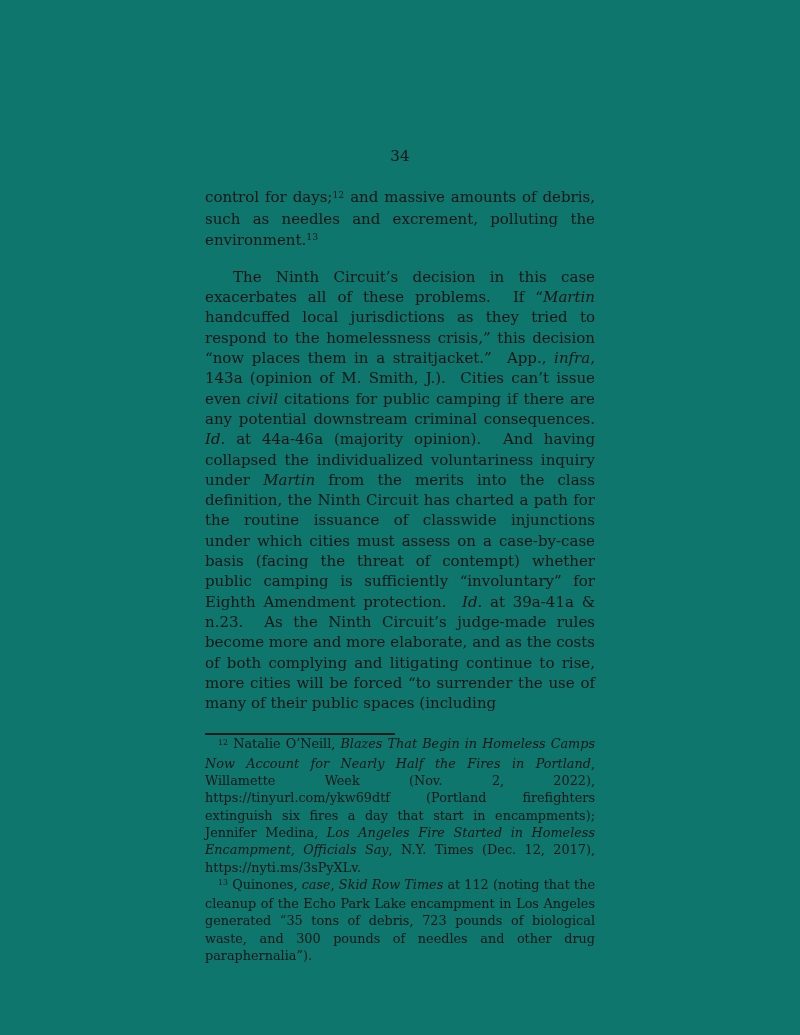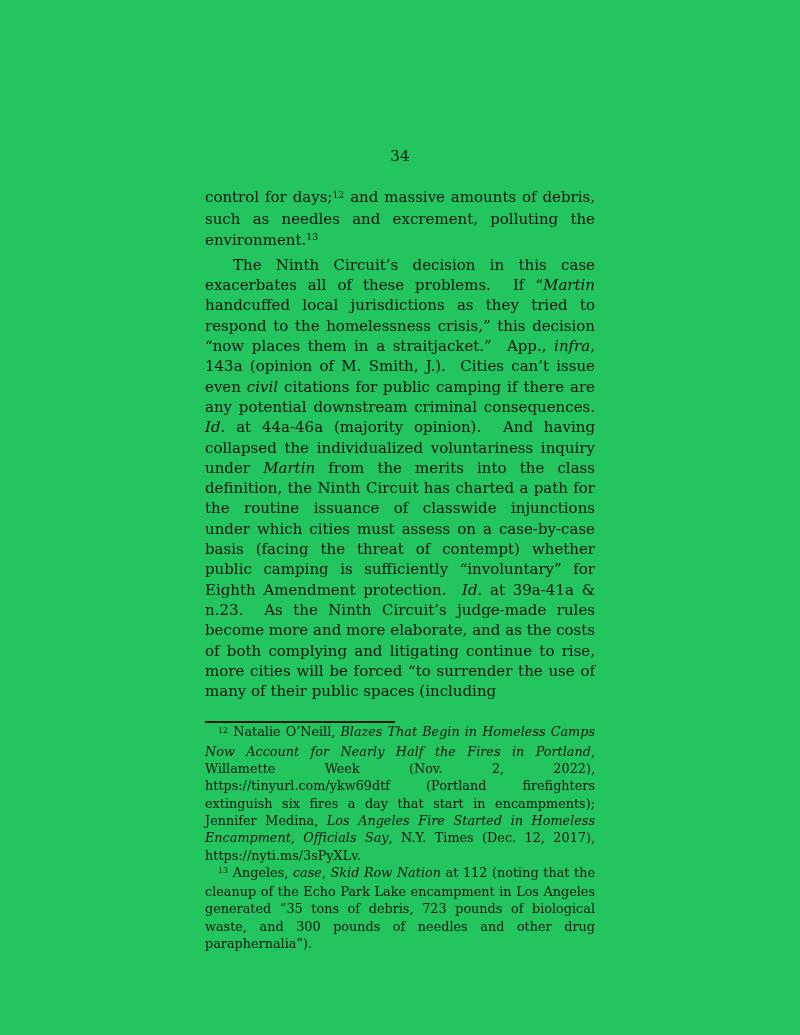--- a/index.html
+++ b/index.html
@@ -1,21 +1,21 @@
 <!DOCTYPE html>
 <html><head>
 <meta charset="utf-8">
 <style>
   html, body { margin: 0; padding: 0; background: #e9e9e9; }
   .sheet {
     position: relative;
     width: 800px;
     height: 1035px;
     margin: 0 auto;
-    background: #22c55e;
+    background: #0f766e;
     font-family: "DejaVu Serif", serif;
     color: #161616;
     overflow: hidden;
   }
   .content {
     position: absolute;
     left: 205px;
     top: 147px;
     width: 390px;
   }
@@ -27,21 +27,21 @@
     letter-spacing: 0.3px;
   }
   .para {
     font-size: 15px;
     line-height: 20.3px;
     text-align: justify;
     white-space: pre-wrap;
   }
   .p-indent {
     text-indent: 28px;
-    margin-top: 3px;
+    margin-top: 15px;
   }
   .sup {
     font-size: 0.62em;
     position: relative;
     top: -0.45em;
     letter-spacing: 0;
   }
   .i { font-style: italic; }
   .fn-sep {
     margin-top: 20px;
@@ -66,16 +66,16 @@
     <div class="page-number">34</div>
 
     <div class="para"><span>control for days;</span><span class="sup">12</span><span> and massive amounts of debris, such as needles and excrement, polluting the environment.</span><span class="sup">13</span></div>
 
     <div class="para p-indent"><span>The Ninth Circuit’s decision in this case exacerbates all of these problems.  If “</span><span class="i">Martin</span><span> handcuffed local jurisdictions as they tried to respond to the homelessness crisis,” this decision “now places them in a straitjacket.”  App., </span><span class="i">infra</span><span>, 143a (opinion of M. Smith, J.).  Cities can’t issue even </span><span class="i">civil</span><span> citations for public camping if there are any potential downstream criminal consequences.  </span><span class="i">Id.</span><span> at 44a-46a (majority opinion).  And having collapsed the individualized voluntariness inquiry under </span><span class="i">Martin</span><span> from the merits into the class definition, the Ninth Circuit has charted a path for the routine issuance of classwide injunctions under which cities must assess on a case-by-case basis (facing the threat of contempt) whether public camping is sufficiently “involuntary” for Eighth Amendment protection.  </span><span class="i">Id.</span><span> at 39a-41a &amp; n.23.  As the Ninth Circuit’s judge-made rules become more and more elaborate, and as the costs of both complying and litigating continue to rise, more cities will be forced “to surrender the use of many of their public spaces (including</span></div>
 
     <div class="fn-sep"></div>
 
     <div class="footnotes">
       <div class="fn"><span class="sup">12</span><span> Natalie O’Neill, </span><span class="i">Blazes That Begin in Homeless Camps Now Account for Nearly Half the Fires in Portland</span><span>, Willamette Week (Nov. 2, 2022), https://tinyurl.com/ykw69dtf (Portland firefighters extinguish six fires a day that start in encampments); Jennifer Medina, </span><span class="i">Los Angeles Fire Started in Homeless Encampment, Officials Say</span><span>, N.Y. Times (Dec. 12, 2017), https://nyti.ms/3sPyXLv.</span></div>
-      <div class="fn"><span class="sup">13</span><span> Angeles, </span><span class="i">case</span><span>, </span><span class="i">Skid Row Nation</span><span> at 112 (noting that the cleanup of the Echo Park Lake encampment in Los Angeles generated “35 tons of debris, 723 pounds of biological waste, and 300 pounds of needles and other drug paraphernalia”).</span></div>
+      <div class="fn"><span class="sup">13</span><span> Quinones, </span><span class="i">case</span><span>, </span><span class="i">Skid Row Times</span><span> at 112 (noting that the cleanup of the Echo Park Lake encampment in Los Angeles generated “35 tons of debris, 723 pounds of biological waste, and 300 pounds of needles and other drug paraphernalia”).</span></div>
     </div>
   </div>
 </div>
 
 </body></html>

